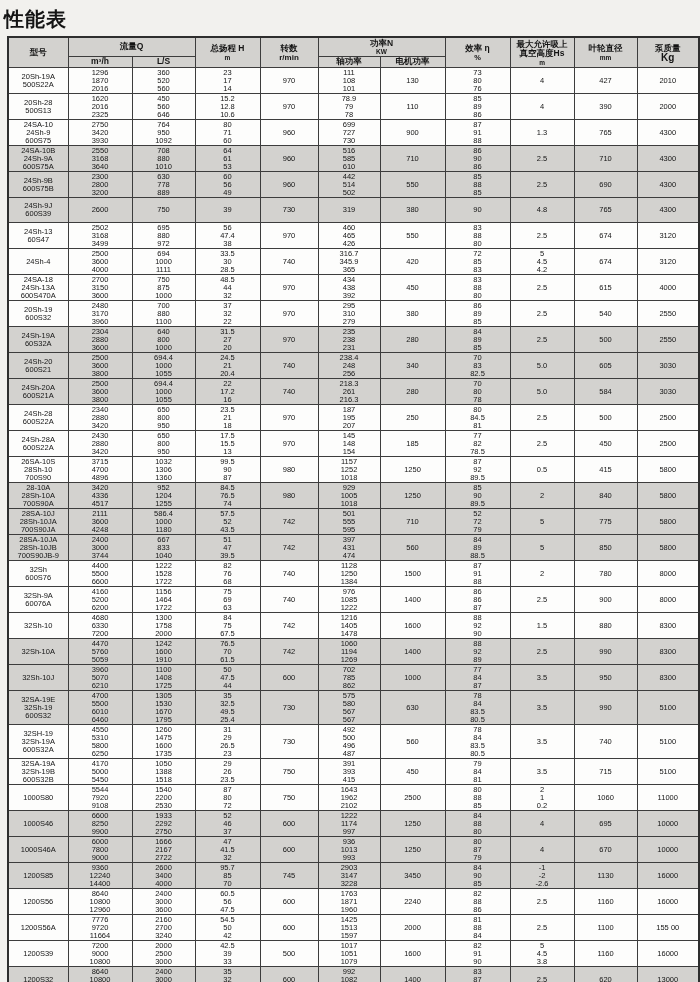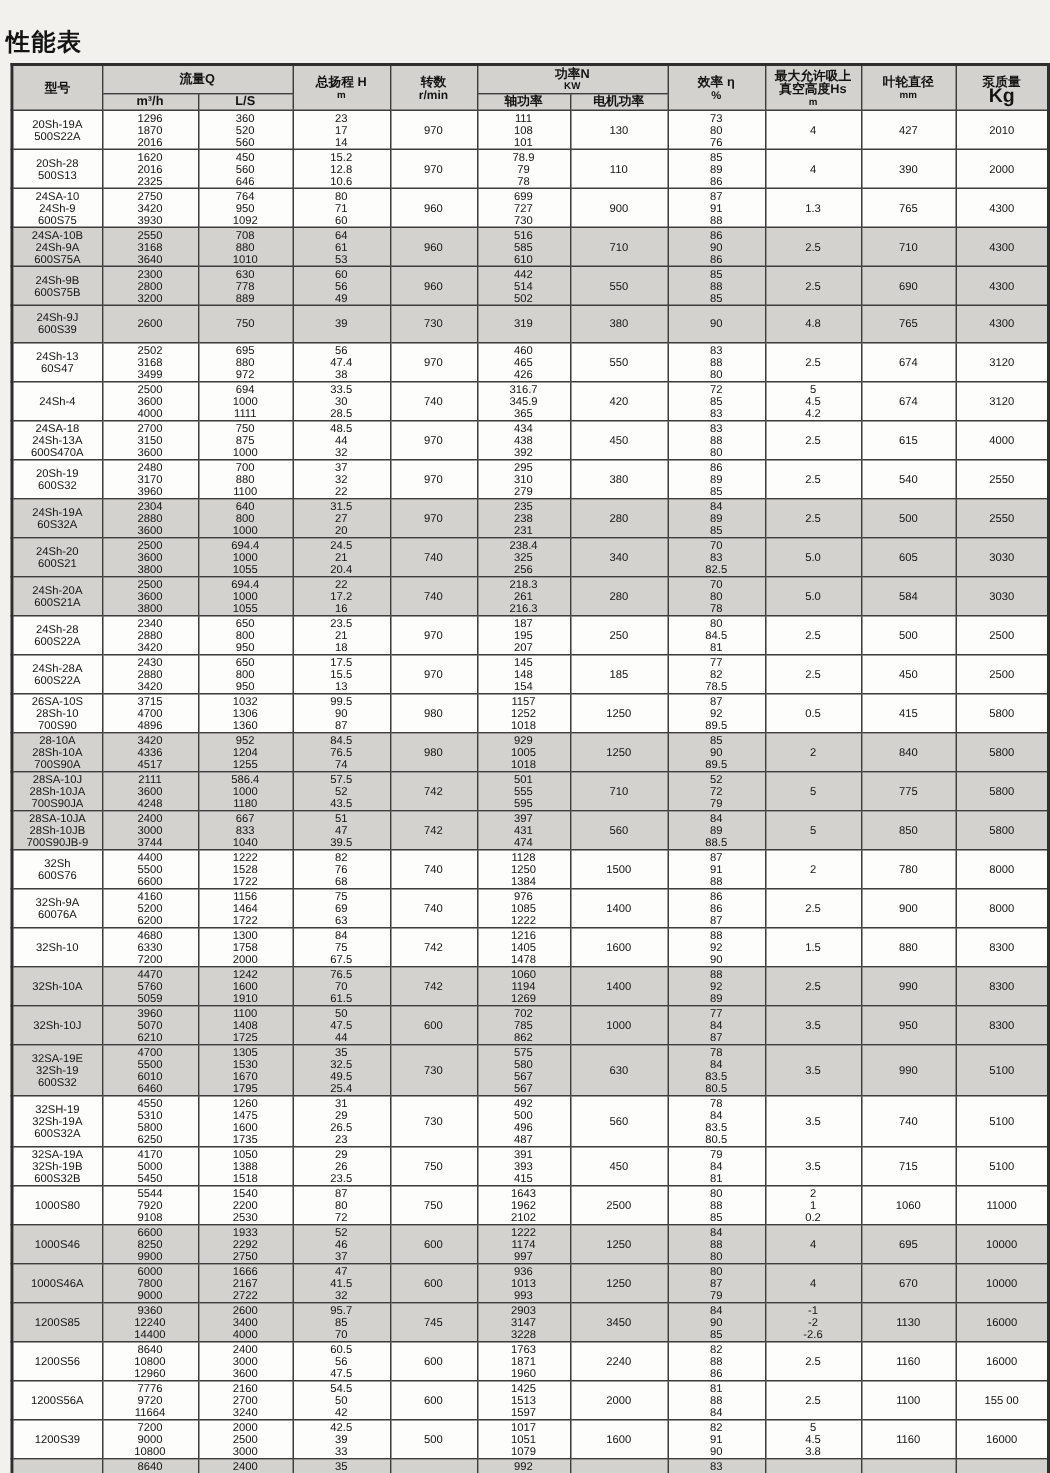--- a/index.html
+++ b/index.html
@@ -5,22 +5,22 @@
   * { box-sizing: border-box; }
   html,body { margin:0; padding:0; }
   body {
     width:700px; height:982px;
     background:#f2f1ee;
     font-family:"Liberation Sans", sans-serif;
     color:#141414;
     overflow:hidden;
   }
   .title {
-    font-size:16px; font-weight:bold;
-    margin:18px 0 3px 4px;
+    font-size:20px; font-weight:bold;
+    margin:6px 0 3px 4px;
     letter-spacing:1px;
   }
   table.perf {
     border-collapse:collapse;
     table-layout:fixed;
     margin-left:7px;
     width:691px;
     border:2px solid #2e2e2e;
   }
   .perf th, .perf td {
@@ -90,21 +90,21 @@
           <span>最大允许吸上</span><br>
           <span>真空高度Hs</span>
           <span class="unit">m</span>
         </th>
         <th rowspan="2">
           <span>叶轮直径</span>
           <span class="unit">mm</span>
         </th>
         <th rowspan="2">
           <span>泵质量</span>
-          <span class="unit" style="font-size:13px">Kg</span>
+          <span class="unit" style="font-size:10px">Kg</span>
         </th>
       </tr>
       <tr>
         <th>m³/h</th>
         <th>L/S</th>
         <th>轴功率</th>
         <th>电机功率</th>
       </tr>
     </thead>
     <tbody id="tbody">
@@ -626,21 +626,21 @@
           <td>
             <div>24.5</div>
             <div>21</div>
             <div>20.4</div>
           </td>
           <td>
             <div>740</div>
           </td>
           <td>
             <div>238.4</div>
-            <div>325</div>
+            <div>248</div>
             <div>256</div>
           </td>
           <td>
             <div>340</div>
           </td>
           <td>
             <div>70</div>
             <div>83</div>
             <div>82.5</div>
           </td>

